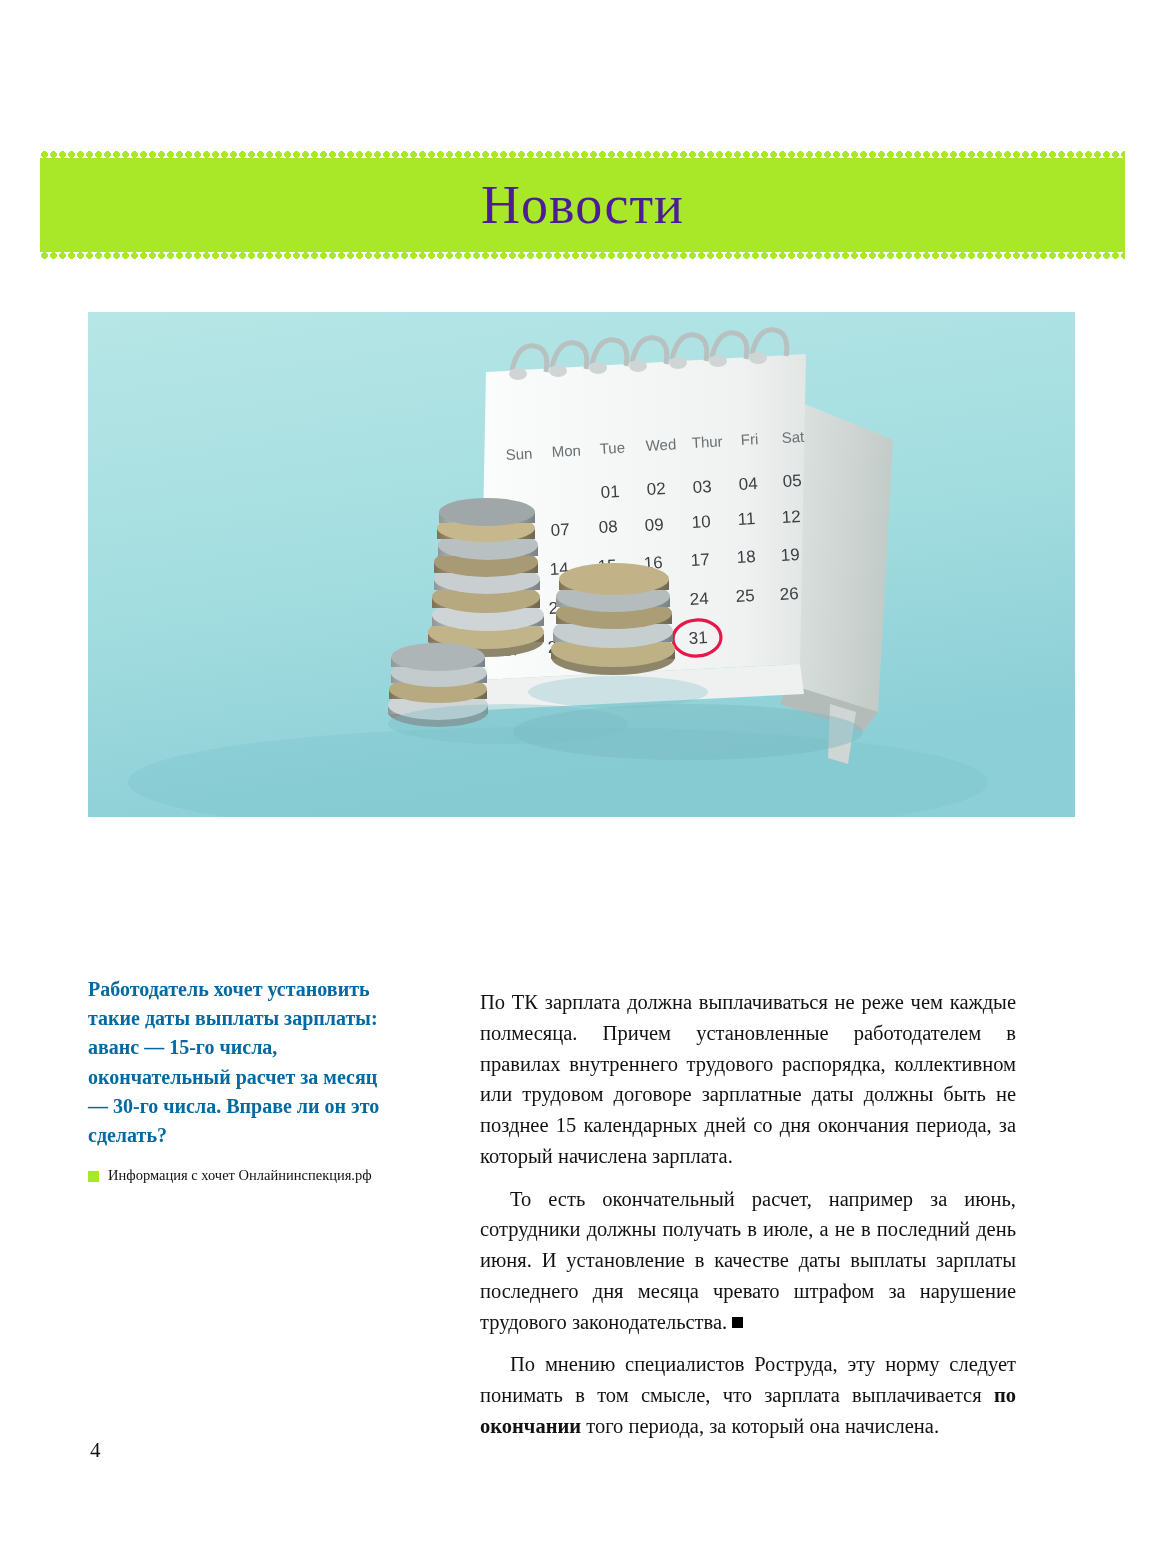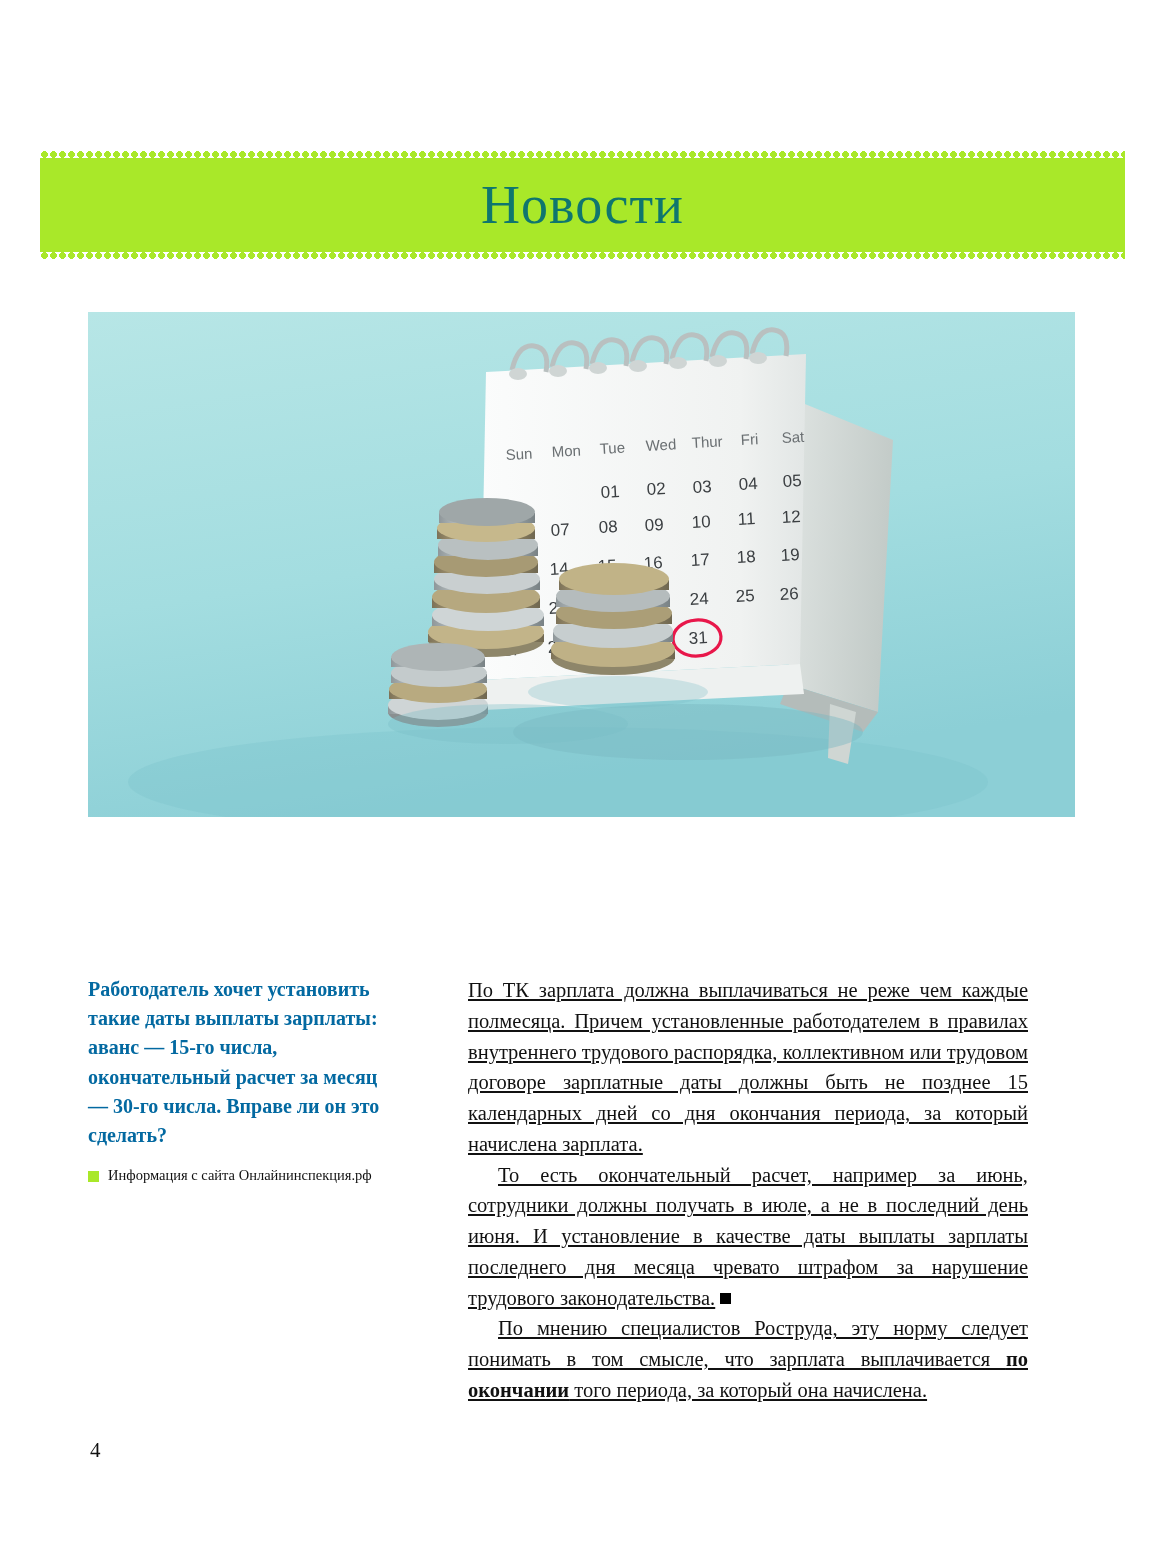--- a/index.html
+++ b/index.html
@@ -31,21 +31,21 @@
     width: 100%;
     height: 94px;
     background: #a9e829;
     display: flex;
     align-items: center;
     justify-content: center;
   }
   .banner-title {
     font-family: "Liberation Serif", serif;
     font-size: 54px;
-    color: #0f766e;
+    color: #4c1d95;
     letter-spacing: 1px;
     line-height: 1;
     text-align: center;
   }
   
   .banner-edge {
     position: absolute;
     left: 0;
     width: 100%;
     height: 9px;
@@ -119,22 +119,21 @@
     left: 468px;
     top: 975px;
     width: 560px;
     font-family: "Liberation Serif", serif;
     font-size: 20.5px;
     line-height: 1.5;
     color: #111;
     text-align: justify;
   }
   .col-right p {
-    margin: 0;
-    text-decoration: underline;
+    margin: 12px;
   }
   .col-right p.indent {
     text-indent: 30px;
   }
   .col-right b { font-weight: bold; }
   .endmark {
     display: inline-block;
     width: 11px;
     height: 11px;
     background: #000;
@@ -361,21 +360,21 @@
 </div>
 
 <h1 class="headline">
   <br>
 </h1>
 
 <div class="col-left">
   <div class="lead">Работодатель хочет установить такие даты выплаты зарплаты: аванс — 15-го числа, окончательный расчет за месяц — 30-го числа. Вправе ли он это сделать?</div>
   <div class="source">
     <span class="bullet"></span>
-    <span>Информация с сайта Онлайнинспекция.рф</span>
+    <span>Информация с хочет Онлайнинспекция.рф</span>
   </div>
 </div>
 
 <div class="col-right">
   <p>По ТК зарплата должна выплачиваться не реже чем каждые полмесяца. Причем установленные работодателем в правилах внутреннего трудового распорядка, коллективном или трудовом договоре зарплатные даты должны быть не позднее 15 календарных дней со дня окончания периода, за который начислена зарплата.</p>
   <p class="indent"><span>То есть окончательный расчет, например за июнь, сотрудники должны получать в июле, а не в последний день июня. И установление в качестве даты выплаты зарплаты последнего дня месяца чревато штрафом за нарушение трудового законодательства.</span><span class="endmark"></span></p>
   <p class="indent"><span>По мнению специалистов Роструда, эту норму следует понимать в том смысле, что зарплата выплачивается </span><b>по окончании</b><span> того периода, за который она начислена.</span></p>
 </div>
 
 <div class="folio">4</div>

